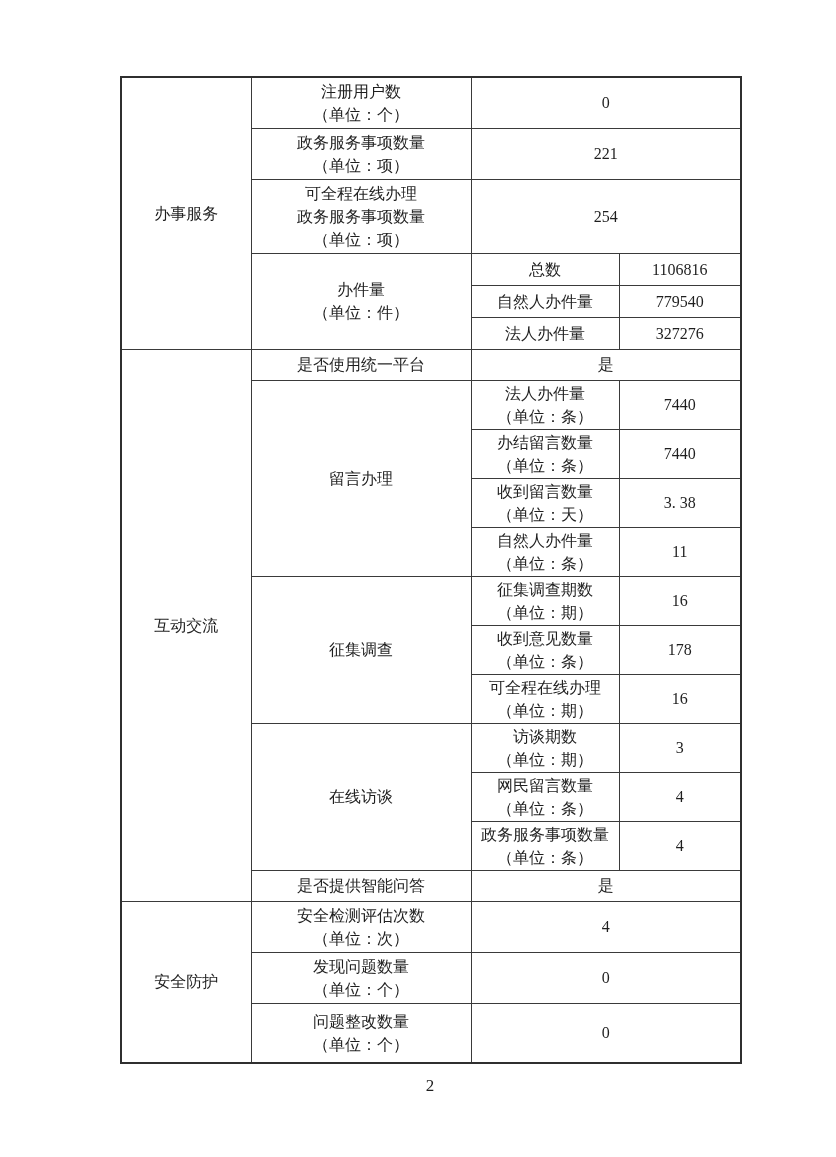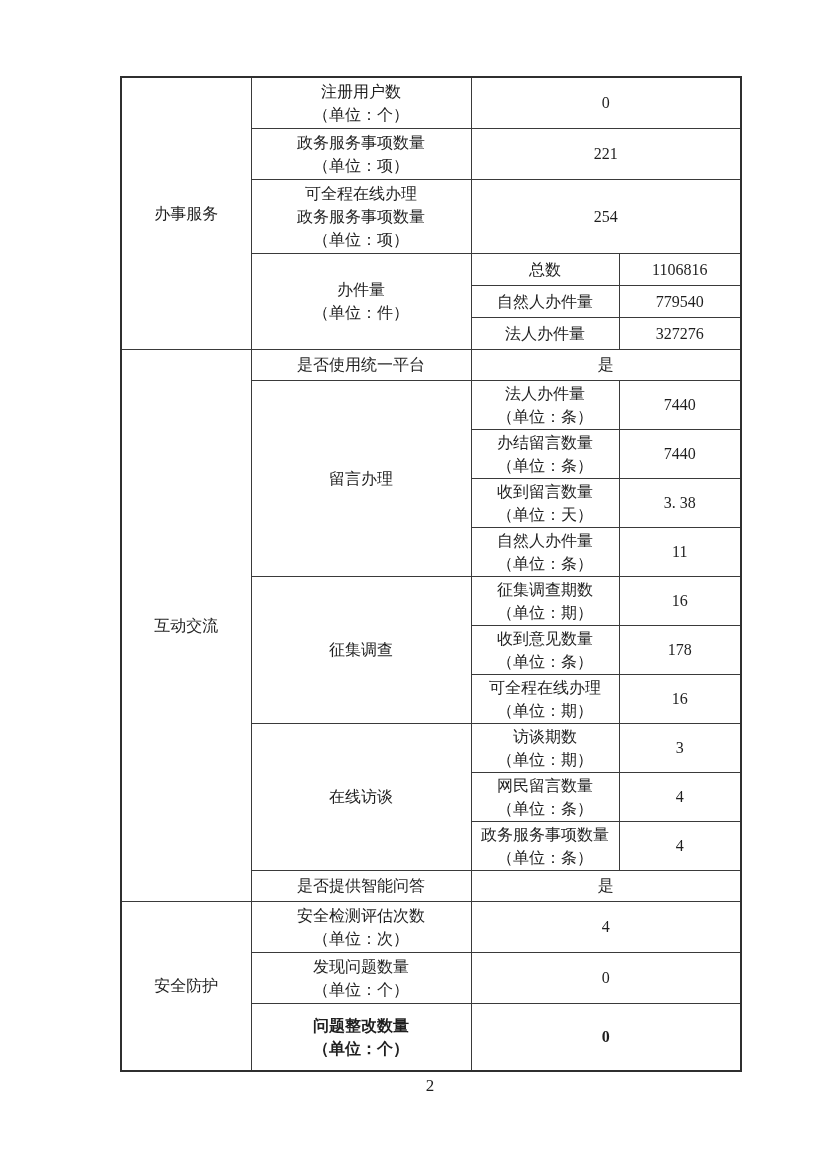--- a/index.html
+++ b/index.html
@@ -41,21 +41,21 @@
   }
   td.cat-top {
     vertical-align: top;
     padding-top: 10px;
   }
   tr.r-2line { height: 51px; }
   tr.r-3line { height: 74px; padding-left: 42px; }
   tr.r-1line { height: 31px; }
   tr.r-sub   { height: 32px; }
   tr.r-2sub  { height: 49px; }
-  tr.r-2bot  { height: 68px; font-weight: bold; }
+  tr.r-2bot  { height: 60px; }
   .ln { display: block; }
   .page-number {
     position: absolute;
     left: 120px;
     top: 1076px;
     width: 620px;
     text-align: center;
     font-size: 17px;
     color: #1f1f1f;
   }

